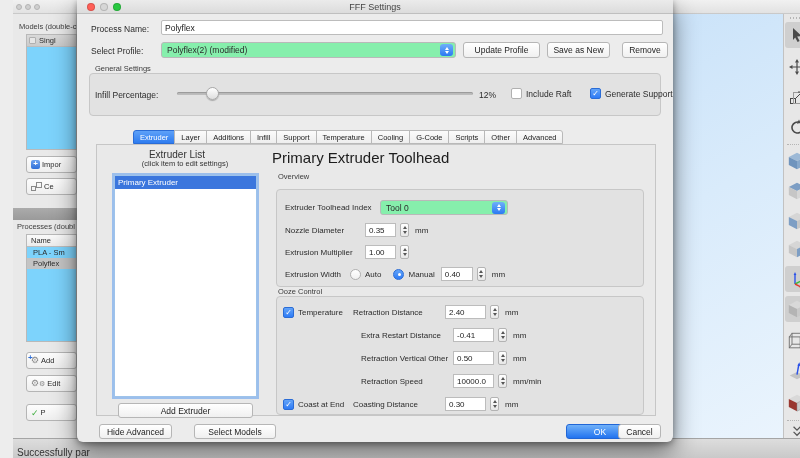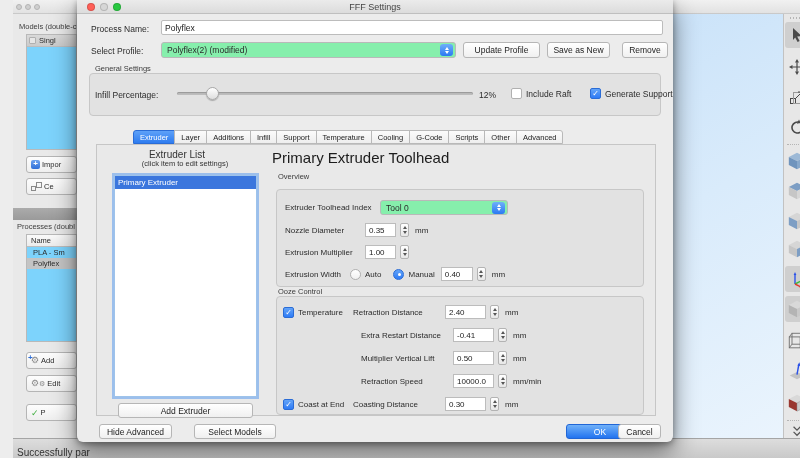--- a/index.html
+++ b/index.html
@@ -387,21 +387,21 @@
           <input class="nfield" style="width: 41px;" value="-0.41">
           <span class="gap4"></span>
           <span class="spin">
               <span class="up"></span>
               <span class="dn"></span>
             </span>
           <span class="gap6"></span>
           <span class="unit">mm</span>
         </div>
         <div class="frow" style="left:84px;top:54px">
-          <span style="width:92px">Multiplier Vertical Lift</span>
+          <span style="width:92px">Retraction Vertical Other</span>
           <input class="nfield" style="width: 41px;" value="0.50">
           <span class="gap4"></span>
           <span class="spin">
               <span class="up"></span>
               <span class="dn"></span>
             </span>
           <span class="gap6"></span>
           <span class="unit">mm</span>
         </div>
         <div class="frow" style="left:84px;top:77px">

